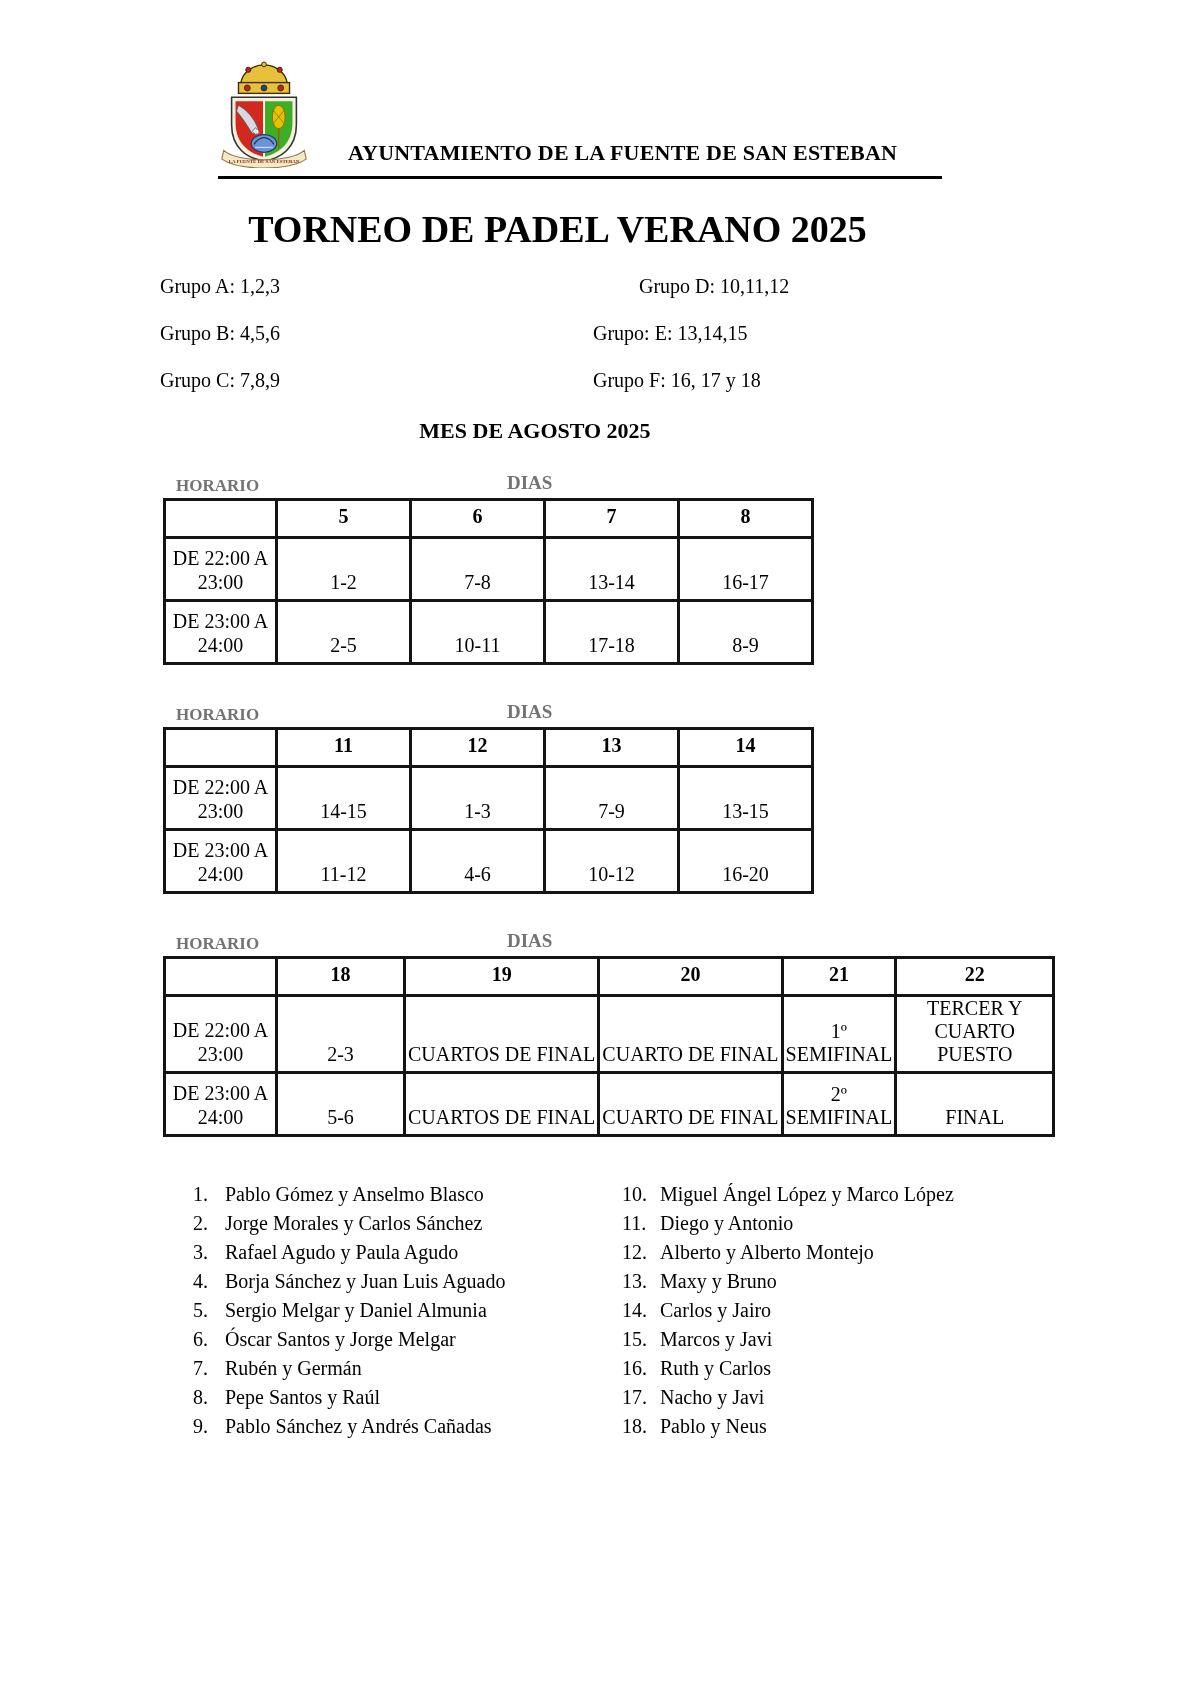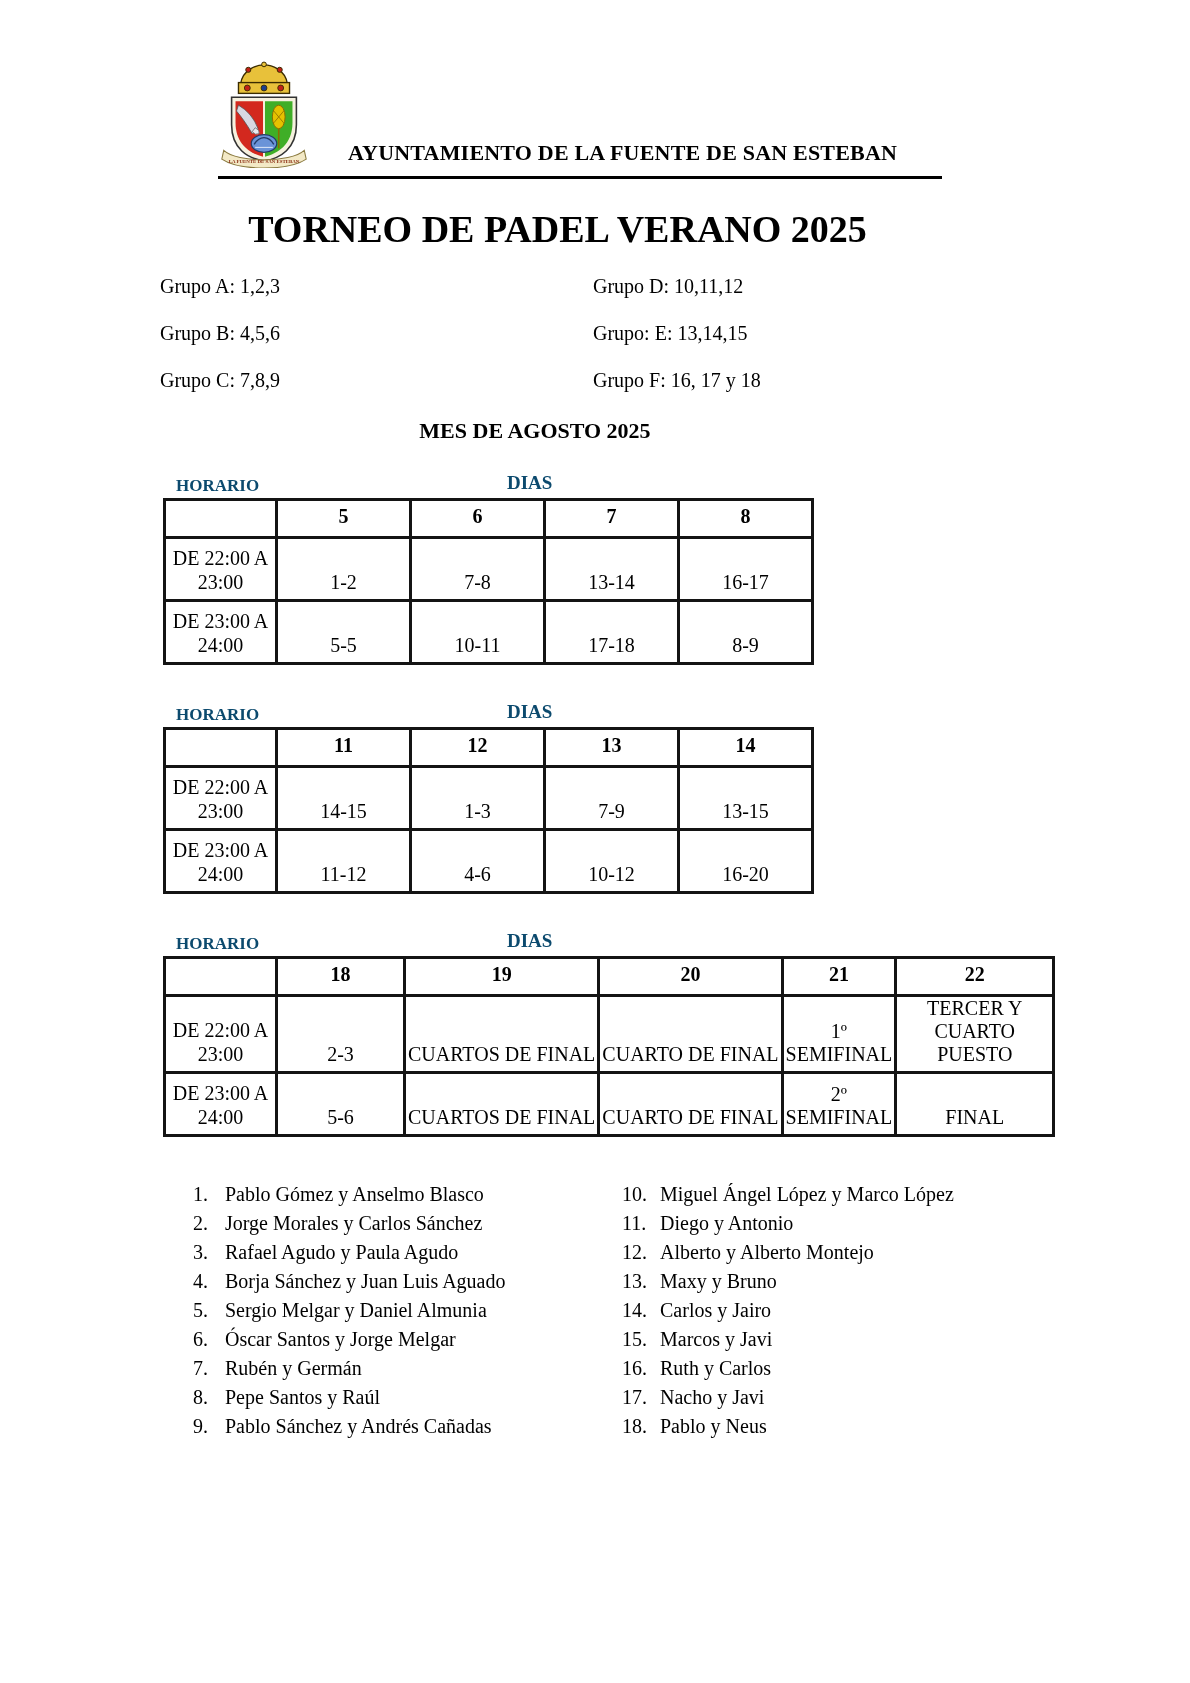--- a/index.html
+++ b/index.html
@@ -15,34 +15,34 @@
     border-bottom:3px solid #000; padding-bottom:8px;
   }
   .logo { width:92px; height:108px; margin-right:38px; flex:none; }
   .muni-title { font-size:22px; font-weight:bold; letter-spacing:.2px; padding-bottom:2px; white-space:nowrap; }
 
   .doc-title { margin:28px 0 0 160px; width:795px; text-align:center; font-size:38px; font-weight:bold; }
 
   
   .groups { margin:22px 0 0 160px; width:795px; font-size:20px; }
   .group-row { display:flex; margin-top:24px; }
-  .group-row:first-child { margin-top:24px; }
+  .group-row:first-child { margin-top:24px;gap:46px; }
   .group-left { width:433px; flex:none; }
 
   .intro { margin:22px 0 0 160px; width:770px; font-size:20px; line-height:30px; }
 
   .month-title { margin:26px 0 0 160px; width:750px; text-align:center; font-size:22px; font-weight:bold; }
 
   
   .table-label { position:relative; margin-left:160px; width:795px; height:26px; }
   .table-label.first { margin-top:28px; }
   .table-label.mid  { margin-top:36px; }
   .lbl-horario { position:absolute; left:16px; top:4px; font-weight:bold; font-size:17px; }
   .lbl-dias    { position:absolute; left:347px; top:0; font-weight:bold; font-size:19px; }
-  .red { color:#0c4a6e; }
+  .red { color:#737373; }
 
   
   table.sched { border-collapse:collapse; margin-left:163px; table-layout:fixed; }
   table.sched td { border:3px solid #141414; text-align:center; font-size:20px; padding:0 2px 5px 2px; }
   .c-time { width:112px; }
   .c-day4 { width:134px; }
   .hdr-row td { height:30px; vertical-align:middle; font-weight:bold; padding-bottom:2px; }
   .body-row td { height:55px; vertical-align:bottom; }
   td.corner-none { border:none; background:transparent; }
   .time div { white-space:nowrap; line-height:24px; }
@@ -153,21 +153,21 @@
       <td>1-2</td>
       <td>7-8</td>
       <td>13-14</td>
       <td>16-17</td>
     </tr>
     <tr class="body-row">
       <td class="time">
         <div>DE 23:00 A</div>
             <div>24:00</div>
       </td>
-      <td>5-5</td>
+      <td>2-5</td>
       <td>10-11</td>
       <td>17-18</td>
       <td>8-9</td>
     </tr>
   </tbody>
     </table>
 
   <div class="table-label mid">
     <span class="lbl-horario red">HORARIO</span>
     <span class="lbl-dias red">DIAS</span>

